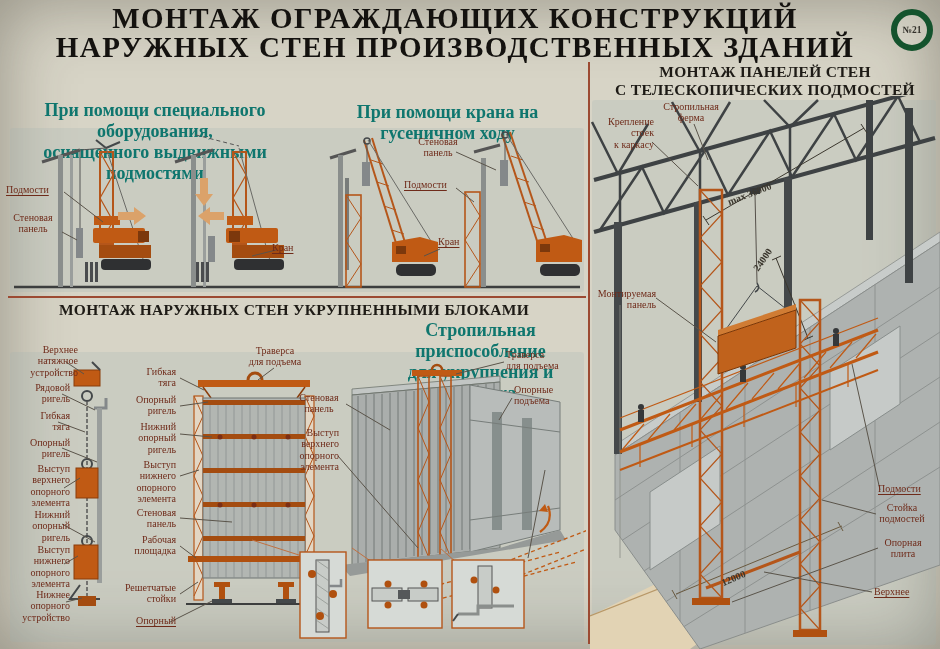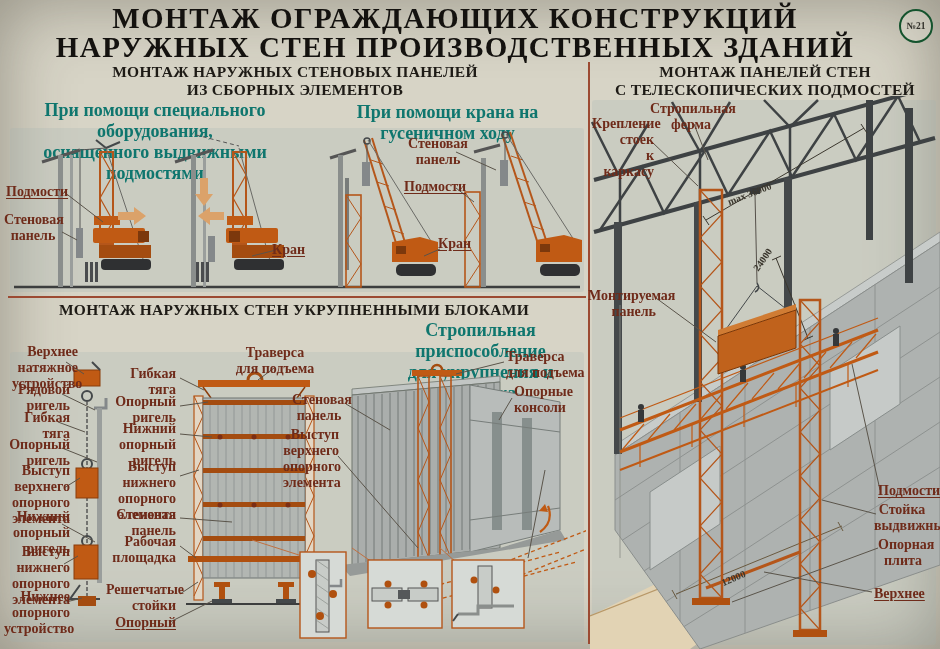--- a/index.html
+++ b/index.html
@@ -1,28 +1,28 @@
 <!DOCTYPE html>
 <html><head>
 <meta charset="utf-8">
 <style>
   html,body{margin:0;padding:0;background:#87857a;}
   .poster{position:relative;width:940px;height:649px;background:#d7d4c6;overflow:hidden;
           font-family:"Liberation Serif",serif;box-shadow:inset 0 0 70px rgba(55,50,38,.42);}
   .tint{position:absolute;background:rgba(158,178,178,.22);border-radius:3px;}
   .title{position:absolute;left:0;width:910px;text-align:center;font-weight:bold;color:#14120f;
          font-size:29px;line-height:1.0;letter-spacing:1.5px;}
-  .badge{position:absolute;top:9px;right:7px;width:30px;height:30px;border:2px solid #14532d;border-radius:50%;
+  .badge{position:absolute;top:9px;right:7px;width:30px;height:30px;border:6px solid #14532d;border-radius:50%;
          display:flex;align-items:center;justify-content:center;font-size:9.5px;font-weight:bold;color:#32302a;
          background:rgba(235,232,220,.35);}
   .hdr{position:absolute;font-size:15.5px;line-height:1.18;font-weight:bold;color:#1e1b16;
        text-align:center;white-space:pre-line;letter-spacing:.3px;}
   .sub{position:absolute;font-size:18px;line-height:1.16;font-weight:bold;color:#0f766e;
        text-align:center;white-space:pre-line;}
-  .lbl{position:absolute;font-size:14px;line-height:1.14;font-weight:bold;color:#6f2b1a;white-space:pre-line;}
+  .lbl{position:absolute;font-size:10px;line-height:1.14;font-weight:normal;color:#6f2b1a;white-space:pre-line;}
   .lbl.r{text-align:right;}
   .lbl.c{text-align:center;}
   .lbl.u{text-decoration:underline;text-decoration-thickness:1px;text-underline-offset:2px;}
   .dim{position:absolute;font-size:10px;font-weight:bold;color:#3b372e;transform-origin:left bottom;white-space:nowrap;}
   .vline{position:absolute;background:#9c4a32;}
   svg.layer{position:absolute;}
 </style>
 </head>
 <body>
 
@@ -32,22 +32,20 @@
   <div class="tint" style="left:10px;top:352px;width:574px;height:290px"></div>
   <div class="tint" style="left:592px;top:100px;width:344px;height:545px"></div>
 
   <div class="title" style="top:4px">МОНТАЖ ОГРАЖДАЮЩИХ КОНСТРУКЦИЙ</div>
   <div class="title" style="top:33px">НАРУЖНЫХ СТЕН ПРОИЗВОДСТВЕННЫХ ЗДАНИЙ</div>
   <div class="badge">№21</div>
 
   <div class="vline" style="left:588px;top:62px;width:2px;height:582px"></div>
   <div class="vline" style="left:8px;top:296px;width:578px;height:2px"></div>
 
-  <div class="hdr" style="left:40px;top:63px;width:510px">МОНТАЖ НАРУЖНЫХ СТЕНОВЫХ ПАНЕЛЕЙ
-ИЗ СБОРНЫХ ЭЛЕМЕНТОВ</div>
   <div class="sub" style="left:20px;top:100px;width:270px">При помощи специального оборудования,
 оснащенного выдвижными подмостями</div>
   <div class="sub" style="left:315px;top:102px;width:265px">При помощи крана на гусеничном ходу</div>
 
   <svg class="layer" style="left:0;top:130px" width="586" height="162" viewBox="0 130 586 162">
 
     <line x1="14" y1="287" x2="580" y2="287" stroke="#3c3e3e" stroke-width="2.5"></line>
 
     <g>
       <line x1="42" y1="162" x2="80" y2="150" stroke="#555" stroke-width="3"></line>
@@ -321,21 +319,21 @@
 площадка</div>
   <div class="lbl r" style="left:106px;top:582px;width:70px">Решетчатые
 стойки</div>
   <div class="lbl r u" style="left:106px;top:615px;width:70px">Опорный</div>
   <div class="lbl c" style="left:232px;top:345px;width:86px">Траверса
 для подъема</div>
 
   <div class="lbl" style="left:506px;top:349px;width:80px">Траверса
 для подъема</div>
   <div class="lbl" style="left:514px;top:384px;width:70px">Опорные
-консоли</div>
+подъема</div>
   <div class="lbl c" style="left:292px;top:392px;width:54px">Стеновая
 панель</div>
   <div class="lbl r" style="left:283px;top:427px;width:56px">Выступ
 верхнего
 опорного
 элемента</div>
 
   <div class="hdr" style="left:600px;top:63px;width:330px">МОНТАЖ ПАНЕЛЕЙ СТЕН
 С ТЕЛЕСКОПИЧЕСКИХ ПОДМОСТЕЙ</div>
 
@@ -439,19 +437,19 @@
 стоек
 к каркасу</div>
   <div class="lbl c" style="left:650px;top:101px;width:82px">Стропильная
 ферма</div>
   <div class="dim" style="left:730px;top:196px;transform:rotate(-21deg)">max 36000</div>
   <div class="dim" style="left:760px;top:262px;transform:rotate(-55deg)">24000</div>
   <div class="lbl r" style="left:588px;top:288px;width:68px">Монтируемая
 панель</div>
   <div class="lbl u" style="left:878px;top:483px;width:58px">Подмости</div>
   <div class="lbl c" style="left:874px;top:502px;width:56px">Стойка
-выдвижными</div>
+подмостей</div>
   <div class="lbl c" style="left:878px;top:537px;width:50px">Опорная
 плита</div>
   <div class="lbl u" style="left:874px;top:586px;width:56px">Верхнее</div>
   <div class="dim" style="left:724px;top:577px;transform:rotate(-23deg)">12000</div>
 
 </div>
 
 </body></html>

